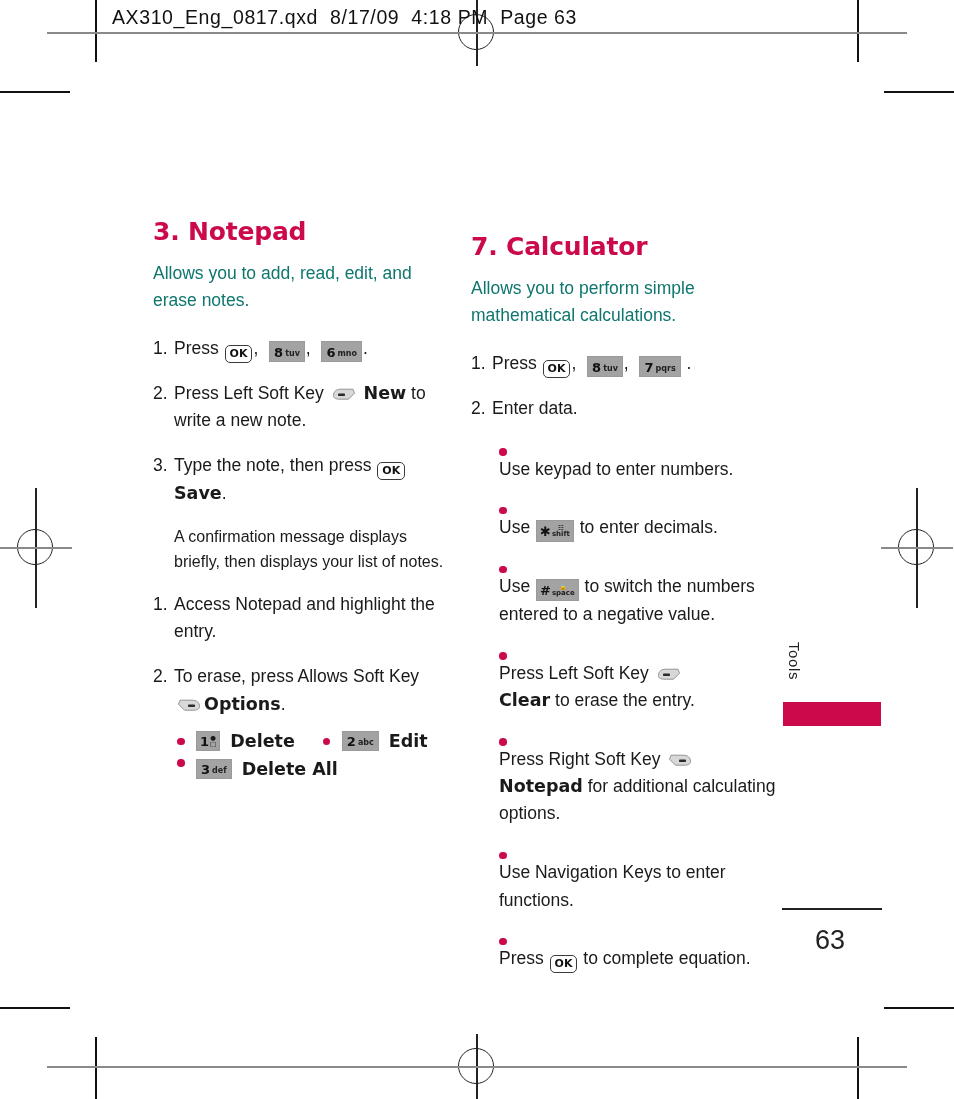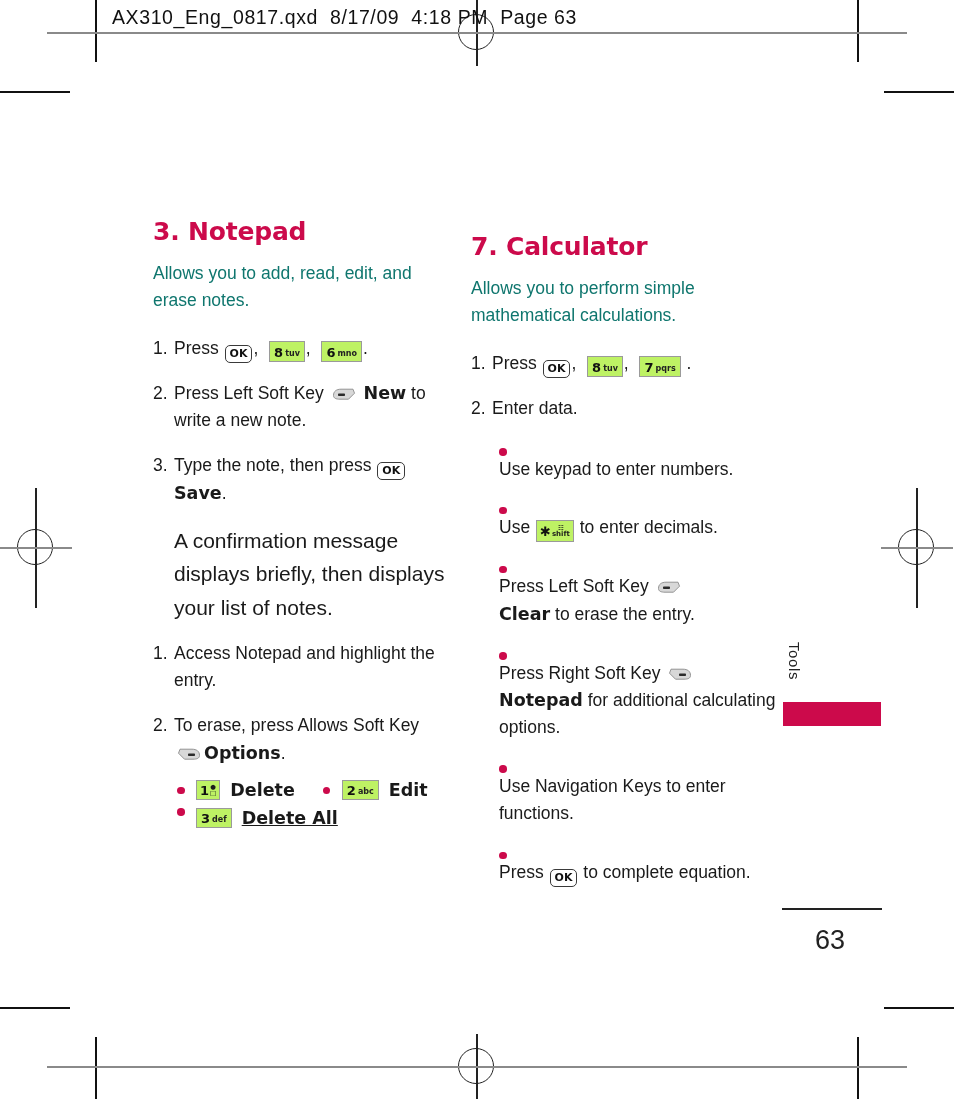--- a/index.html
+++ b/index.html
@@ -95,21 +95,21 @@
     line-height: 1.58;
     margin-bottom: 17px;
   }
   .step .num {
     flex: 0 0 auto;
     width: 21px;
   }
   .step .body { flex: 1 1 auto; }
 
   .note {
-    font-size: 21px;
+    font-size: 16px;
     line-height: 1.58;
     margin: 8px 0 16px 21px;
   }
 
   h2.sub {
     font-family: "DejaVu Sans", sans-serif;
     font-size: 17.5px;
     font-weight: bold;
     margin: 26px 0 18px 0;
     color: #111;
@@ -136,21 +136,21 @@
   }
   .bullet .body { flex: 1 1 auto; }
 
   b, strong { font-family: "DejaVu Sans", sans-serif; font-weight: bold; }
 
   
   .key {
     display: inline-block;
     vertical-align: -3px;
     box-sizing: border-box;
-    background: #bef264;
+    background: #a3a3a3;
     border: 1px solid #9a9a9a;
     padding: 1px 4px 1px 4px;
     line-height: 1;
     white-space: nowrap;
     font-family: "DejaVu Sans", sans-serif;
     margin: 0 1px;
   }
   .key .big {
     font-size: 13px;
     font-weight: bold;
@@ -330,21 +330,21 @@
             <i style="display:block;width:7.5px;height:7.5px;border-radius:50%;background:#cc0a4b;"></i>
           </span>
         <span class="key"><span class="big">2</span><span class="sml">abc</span></span>
         <b style="margin-left:9px;font-size:17.5px;">Edit</b>
       </div>
       <div style="display:flex;align-items:flex-start;">
         <span style="width:18px;">
             <i style="display:block;width:7.5px;height:7.5px;border-radius:50%;background:#cc0a4b;"></i>
           </span>
         <span class="key"><span class="big">3</span><span class="sml">def</span></span>
-        <b style="margin-left:9px;font-size:17.5px;text-decoration:underline;">Delete All</b>
+        <b style="margin-left:9px;font-size:17.5px;">Delete All</b>
       </div>
     </div>
 
   </div>
 
   <div class="col col-right">
 
     <h1 class="section">7. Calculator</h1>
     <p class="lead">Allows you to perform simple mathematical calculations.</p>
 
@@ -368,20 +368,26 @@
         <span class="body">Use keypad to enter numbers.</span>
       </li>
 
       <li class="bullet">
         <span class="dot">
             <i></i>
           </span>
         <span class="body"><span>Use </span><span class="key stack"><span class="big">✱</span><span class="col2"><span class="t">☷</span><span class="b">shift</span></span></span><span> to enter decimals.</span></span>
       </li>
 
+      <li class="bullet">
+        <span class="dot">
+            <i></i>
+          </span>
+        <span class="body"><span>Use </span><span class="key stack"><span class="big">#</span><span class="col2"><span class="t">🔒</span><span class="b">space</span></span></span><span> to switch the numbers entered to a negative value.</span></span>
+      </li>
 
       <li class="bullet">
         <span class="dot">
             <i></i>
           </span>
         <span class="body"><span>Press Left Soft Key </span><span class="softkey"><svg width="24" height="13" viewBox="0 0 24 13">
                 <path d="M1.5 7.5 C1.5 3.2 4.5 1.2 9 1.2 L21 1.2 L22.5 5.2 L16.5 11.2 L8 11.2 C4 11.2 1.5 10.2 1.5 7.5 Z" fill="#d8d8d8" stroke="#8a8a8a" stroke-width="0.9"></path>
                 <rect x="6" y="5.6" width="7" height="2.4" rx="0.8" fill="#2b2b2b"></rect>
               </svg></span><br><b>Clear</b><span> to erase the entry.</span></span>
       </li>

